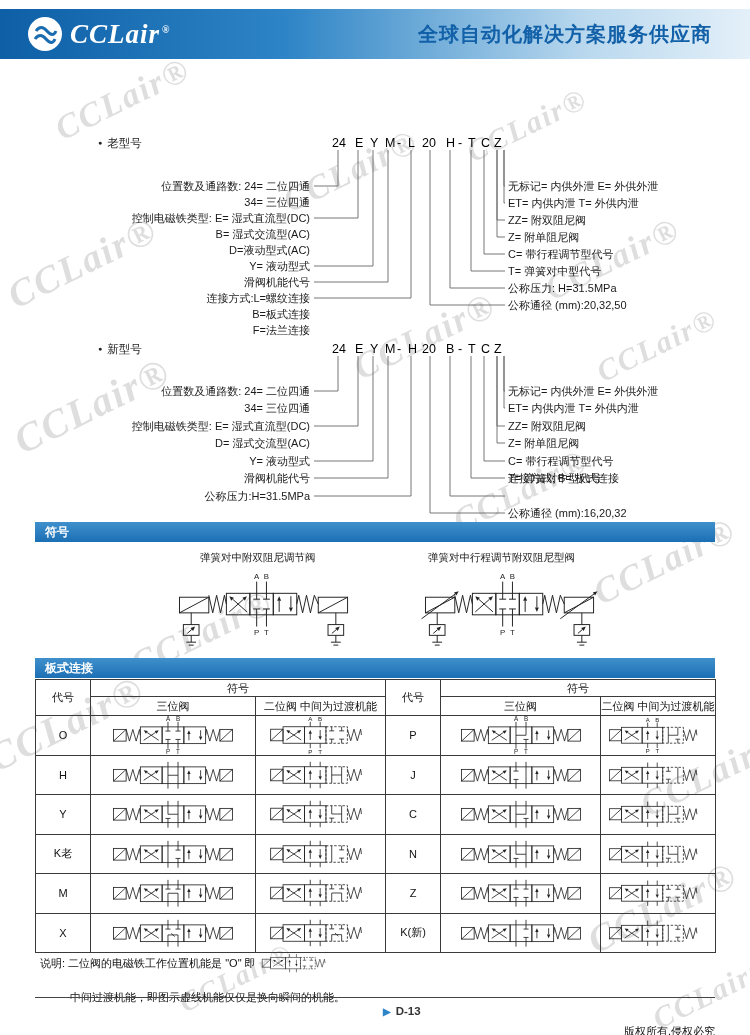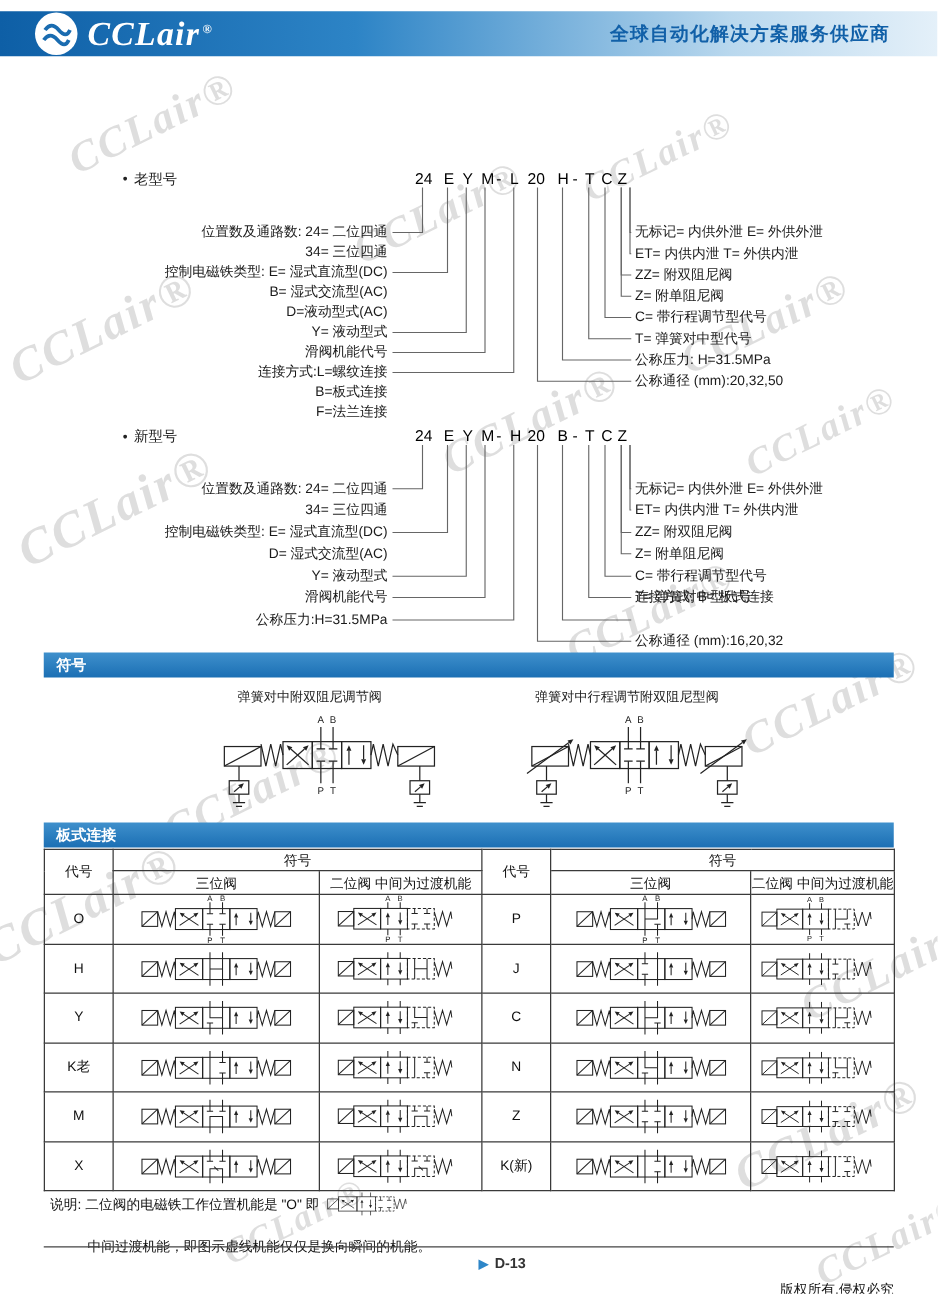--- a/index.html
+++ b/index.html
@@ -1,26 +1,26 @@
 <!DOCTYPE html>
 <html><head>
 <meta charset="utf-8">
 <style>
   html,body{margin:0;padding:0;}
   body{width:750px;height:1035px;position:relative;font-family:"Liberation Sans",sans-serif;background:#fff;overflow:hidden;}
   .wm-layer{position:absolute;inset:0;z-index:0;pointer-events:none;}
   .wm{position:absolute;color:rgba(135,135,135,.28);font-weight:bold;font-style:italic;transform:rotate(-26deg);white-space:nowrap;letter-spacing:2px;font-family:"Liberation Serif",serif;}
   .content{position:absolute;inset:0;z-index:1;}
-  .hdr{position:absolute;top:9px;left:0;width:750px;height:36px;background:linear-gradient(90deg,#0e5fa6 0%,#2d84c6 38%,#b9d8ee 78%,#e4f0f9 100%);display:flex;align-items:center;}
+  .hdr{position:absolute;top:9px;left:0;width:750px;height:50px;background:linear-gradient(90deg,#0e5fa6 0%,#2d84c6 38%,#b9d8ee 78%,#e4f0f9 100%);display:flex;align-items:center;}
   .hdr-logo{display:flex;align-items:center;gap:8px;margin-left:28px;}
   .logo-ic{width:34px;height:34px;border-radius:50%;background:#fff;position:relative;flex:0 0 auto;}
   .logo-ic svg{position:absolute;inset:4px;width:26px;height:26px;}
   .logo-tx{color:#fff;font-size:27px;font-weight:bold;font-style:italic;font-family:"Liberation Serif",serif;letter-spacing:1px;}
   .logo-reg{color:#fff;font-size:10px;vertical-align:super;margin-left:2px;}
-  .hdr-slogan{margin-left:auto;margin-right:38px;color:#1160a8;font-size:15px;font-weight:bold;letter-spacing:1px;}
+  .hdr-slogan{margin-left:auto;margin-right:38px;color:#1160a8;font-size:20px;font-weight:bold;letter-spacing:1px;}
   .secbar{position:absolute;left:35px;width:680px;height:20px;background:linear-gradient(180deg,#3f90cc,#1b6fb4);color:#fff;font-size:12px;font-weight:bold;line-height:20px;padding-left:10px;box-sizing:border-box;}
   .lines{position:absolute;left:0;top:0;pointer-events:none;}
   .mbullet{position:absolute;font-size:11.5px;color:#222;white-space:nowrap;}
   .mbullet .dot{font-size:7px;vertical-align:2px;margin-right:5px;}
   .ctoken{position:absolute;font-size:12.5px;color:#000;white-space:pre;}
   .olabel{position:absolute;font-size:11px;color:#1a1a1a;white-space:nowrap;line-height:13px;}
   .caption{position:absolute;font-size:10.5px;color:#222;white-space:nowrap;}
   .dia{position:absolute;}
   .spool-wrap{position:absolute;left:35px;top:679px;width:680px;}
   table.spool{border-collapse:collapse;table-layout:fixed;width:680px;}
@@ -159,21 +159,21 @@
       <div class="olabel" style="left:508px;top:420px">ZZ= 附双阻尼阀</div>
       <div class="olabel" style="left:508px;top:437px">Z= 附单阻尼阀</div>
       <div class="olabel" style="left:508px;top:455px">C= 带行程调节型代号</div>
       <div class="olabel" style="left:508px;top:472px">T= 弹簧对中型代号</div>
       <div class="olabel" style="left:508px;top:472px">连接方式: B= 板式连接</div>
       <div class="olabel" style="left:508px;top:507px">公称通径 (mm):16,20,32</div>
     </div>
 
   <div class="secbar" style="top:522px">符号</div>
   <div id="symbols-area">
-      <div class="caption" style="left:190px;top:551px">弹簧对中附双阻尼调节阀</div>
+      <div class="caption" style="left:200px;top:551px">弹簧对中附双阻尼调节阀</div>
       <div class="caption" style="left:428px;top:551px">弹簧对中行程调节附双阻尼型阀</div>
       <div class="dia" style="left:152px;top:564px">
         <svg viewBox="0 0 230 88" width="225" height="86" class="vg">
           <rect x="76" y="30" width="24" height="22" stroke="#222" stroke-width="1" fill="none"></rect>
           <rect x="100" y="30" width="24" height="22" stroke="#222" stroke-width="1" fill="none"></rect>
           <rect x="124" y="30" width="24" height="22" stroke="#222" stroke-width="1" fill="none"></rect>
           <line x1="107" y1="18" x2="107" y2="30" stroke="#222" stroke-width="1" fill="none"></line>
           <line x1="117" y1="18" x2="117" y2="30" stroke="#222" stroke-width="1" fill="none"></line>
           <line x1="107" y1="52" x2="107" y2="64" stroke="#222" stroke-width="1" fill="none"></line>
           <line x1="117" y1="52" x2="117" y2="64" stroke="#222" stroke-width="1" fill="none"></line>

